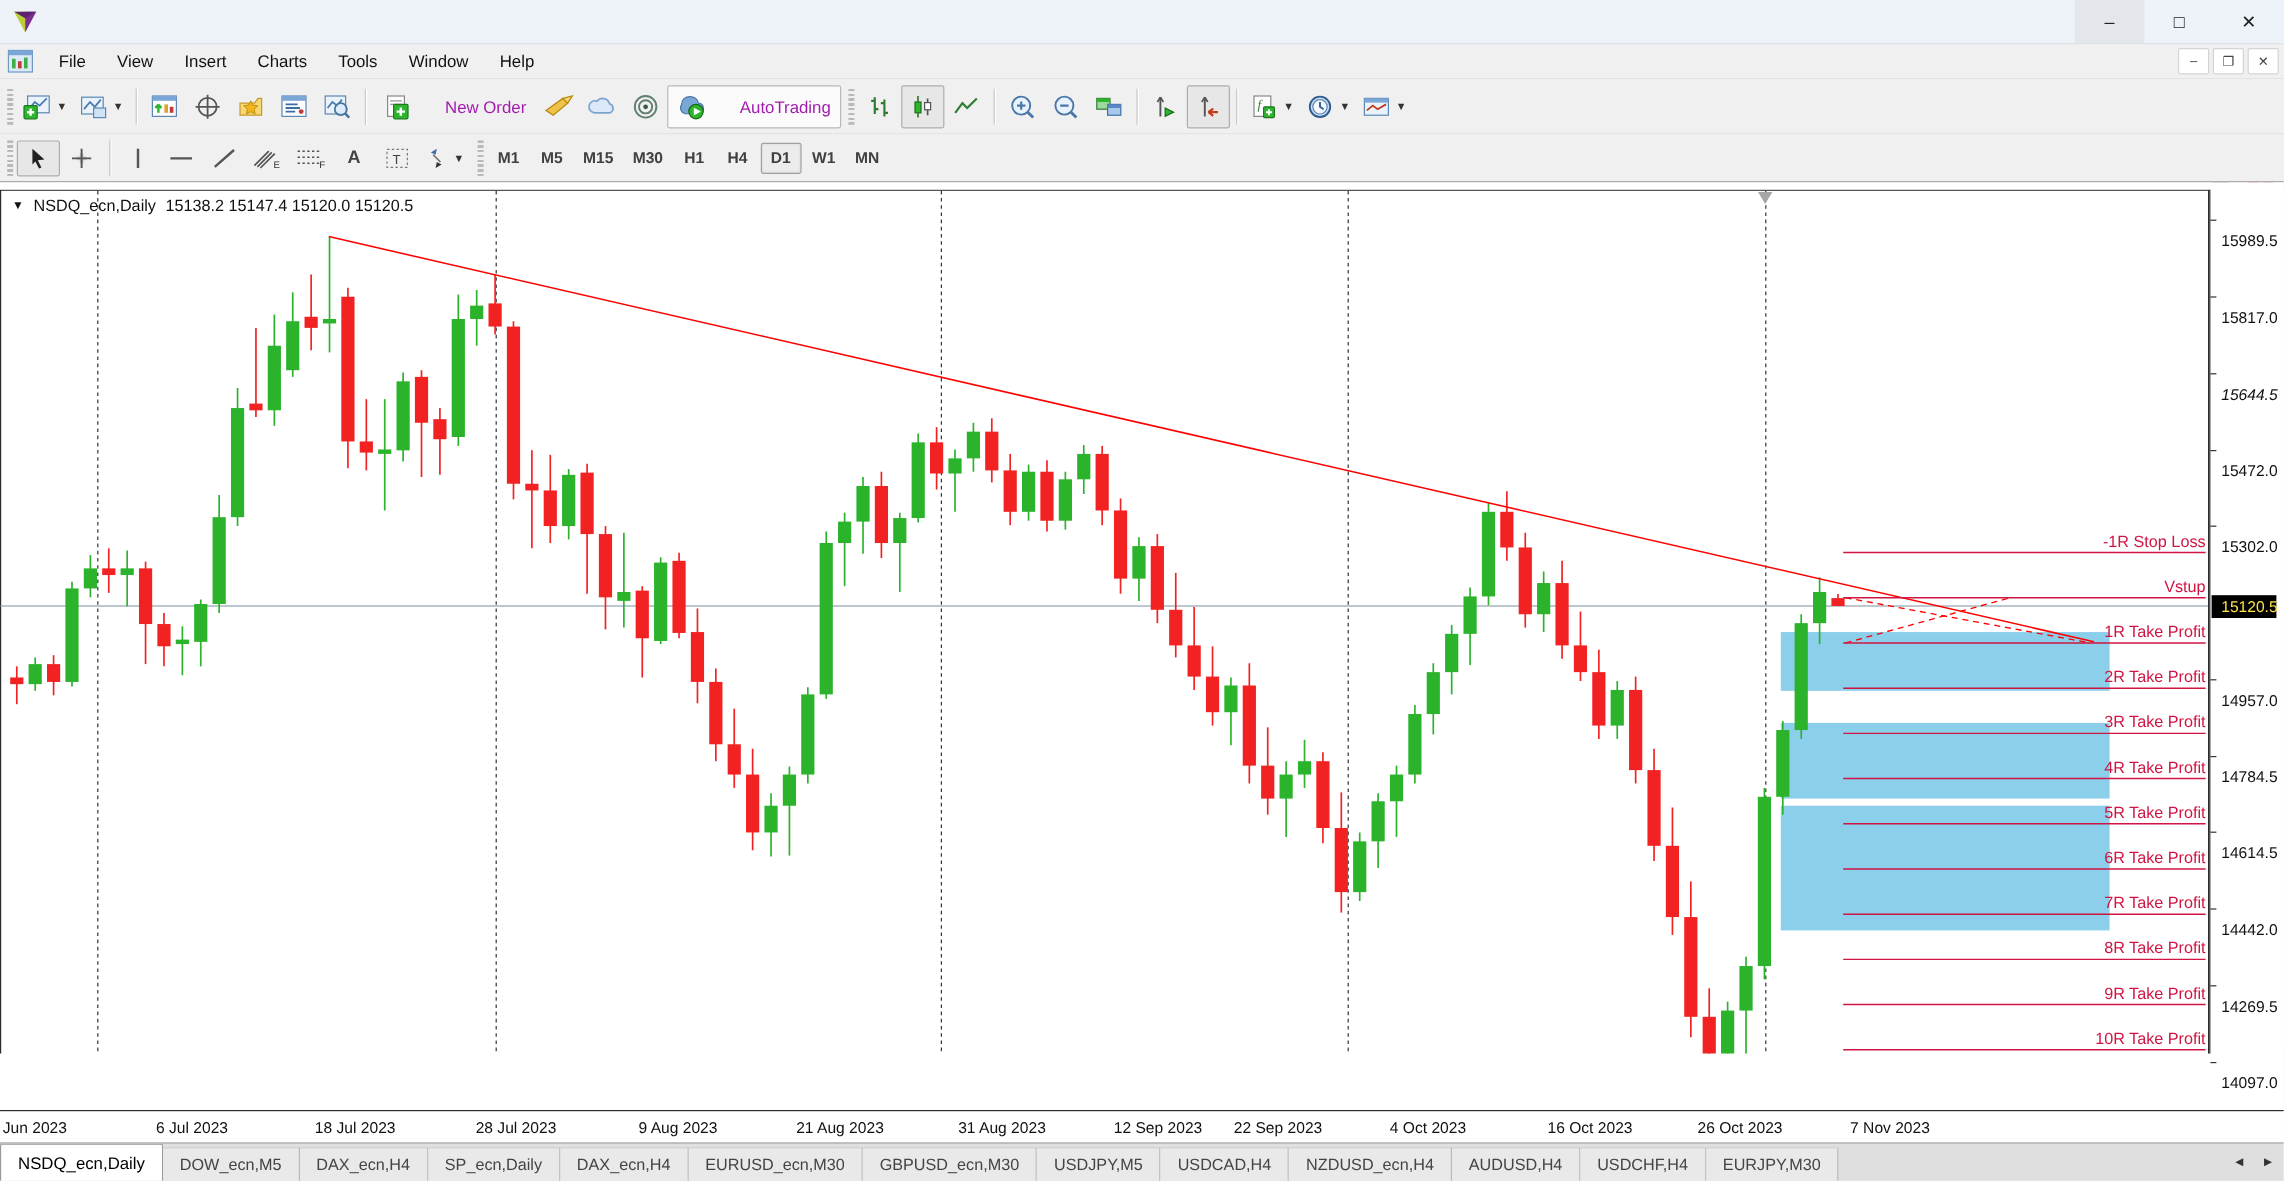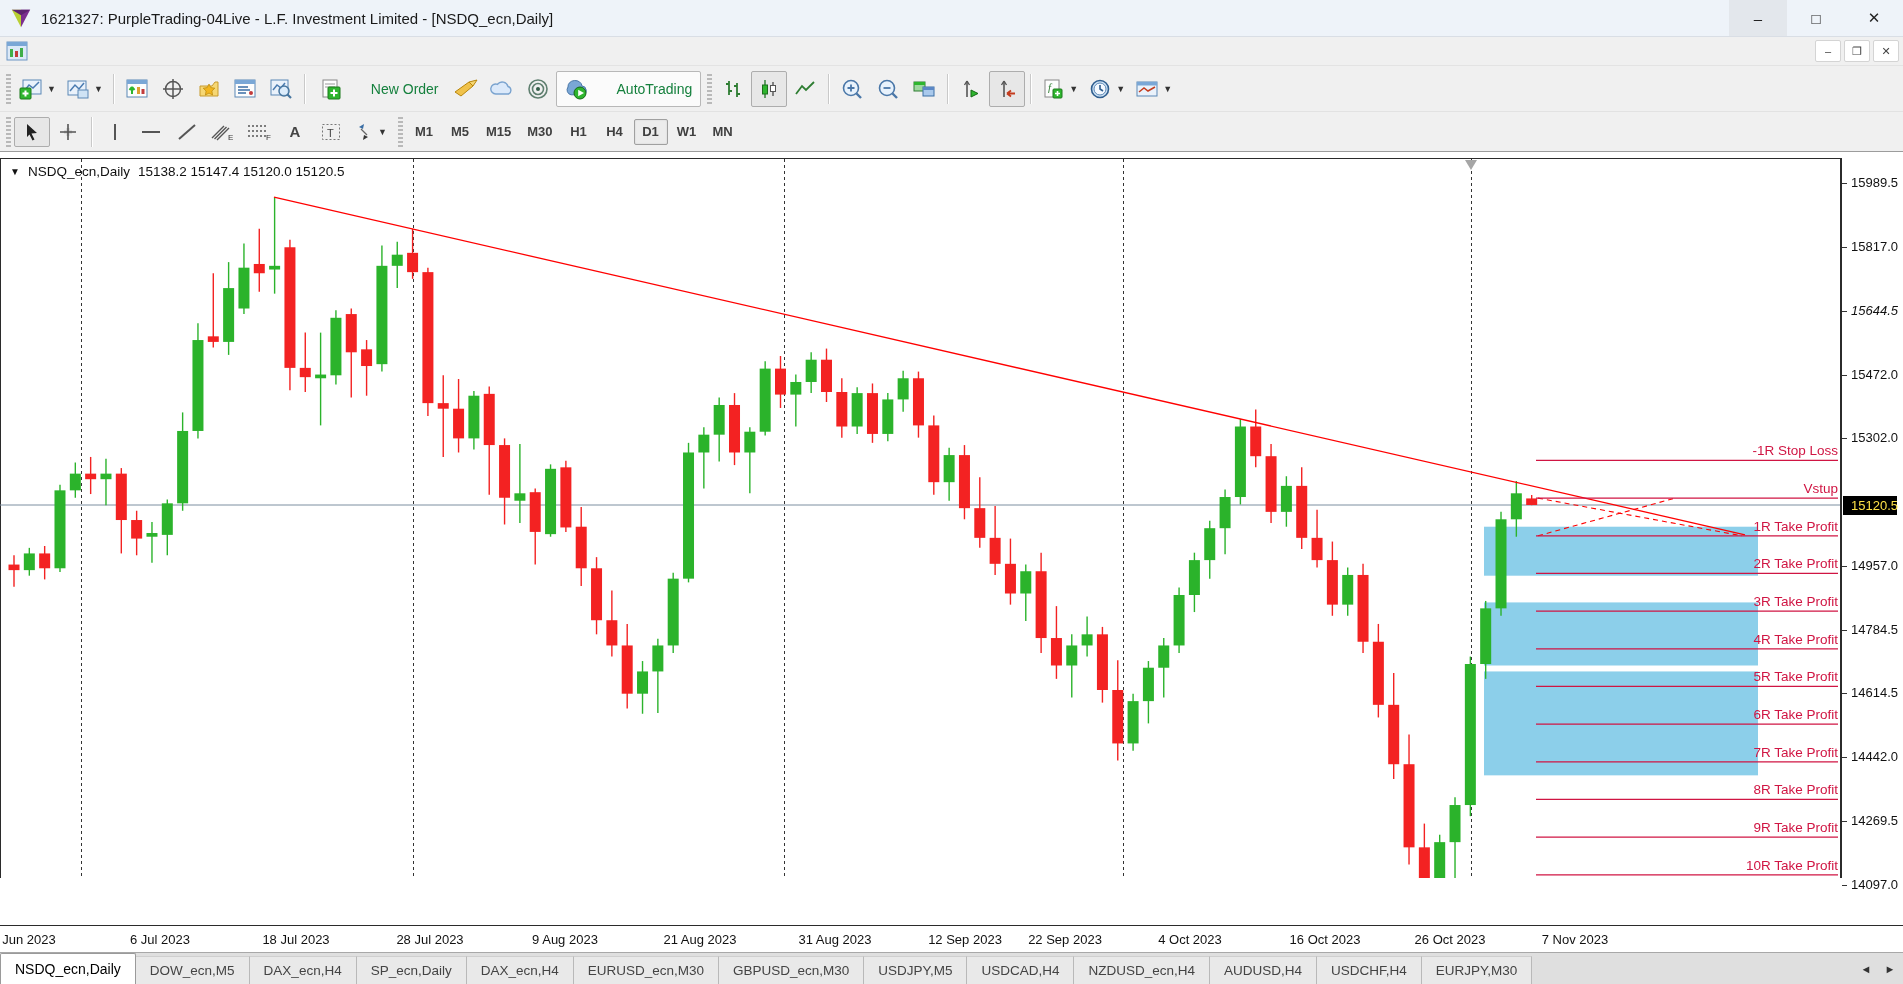--- a/index.html
+++ b/index.html
@@ -26,42 +26,42 @@
     font-size:11px; color:#444; display:flex; align-items:center; justify-content:center; }
 
   
   .toolbar1 { position:absolute; left:0; top:66px; width:1903px; height:46px;
     background:#f0f0f0; display:flex; align-items:center; border-bottom:1px solid #e2e2e2; }
   .toolbar2 { position:absolute; left:0; top:112px; width:1903px; height:40px;
     background:#f0f0f0; display:flex; align-items:center; border-bottom:1px solid #9c9c9c; }
   .tb-btn { height:36px; min-width:36px; padding:0 4px; display:flex; align-items:center; gap:3px;
     justify-content:center; border:1px solid transparent; border-radius:2px; }
   .tb-btn.pressed { background:#e7e7e7; border:1px solid #adadad; }
-  .tb-btn.labeled { padding:0 8px; font-size:14px; color:#15803d;gap:28px; }
+  .tb-btn.labeled { padding:0 8px; font-size:14px; color:#a21caf;gap:28px; }
   .tb-btn.framed { border:1px solid #b8b8b8; background:#fbfbfb; }
   .tb-sep { width:1px; height:30px; background:#c9c9c9; margin:0 5px; box-shadow:1px 0 0 #fff; }
   .tb-grip { width:5px; height:30px; margin:0 3px 0 6px;
     background:repeating-linear-gradient(#b9b9b9 0 2px, transparent 2px 4px); }
   .caret { font-size:9px; color:#333; margin-left:1px; }
   .tf-btn { height:26px; min-width:34px; padding:0 6px; margin:0 1px; display:flex; align-items:center;
     justify-content:center; font-size:13px; font-weight:bold; color:#404040; border:1px solid transparent; border-radius:2px;}
   .tf-btn.active { background:#ececec; border-color:#a0a0a0; box-shadow:inset 0 0 2px #cfcfcf; }
   .tb-right { position:absolute; right:8px; top:70px; display:flex; align-items:center; gap:10px; }
   .badge { width:22px; height:22px; border-radius:50%; background:#e8321f; color:#fff;
     font-size:13px; font-weight:bold; display:flex; align-items:center; justify-content:center; }
 
   
   .chartwin { position:absolute; left:0; top:152px; width:1903px; height:800px; background:#fff; }
   .plot-frame { position:absolute; left:0; top:6px; width:1622px; height:720px;padding-left:36px; }
   svg#plot { position:absolute; left:0; top:0; }
   .symbol-label { position:absolute; left:10px; top:12px; font-size:13.5px; color:#111;
     display:flex; align-items:center; gap:8px; z-index:5; }
   .symbol-label .dd { font-size:10px; }
   .price-axis { position:absolute; left:1841px; top:6px; width:62px; height:720px; background:#fff; }
-  .pa-label { position:absolute; left:9px; font-size:13px; color:#111; font-family:"Liberation Sans",sans-serif; }
+  .pa-label { position:absolute; left:9px; font-size:13px; color:#111; font-family:"Liberation Sans",sans-serif;margin-top:18px; }
   .pa-tick { position:absolute; left:0; width:5px; height:1px; background:#333; }
   .price-tag { position:absolute; left:1px; width:54px; height:19px; background:#000; color:#fde047;
     font-size:13px; display:flex; align-items:center; padding-left:8px; z-index:6; }
   .date-axis { position:absolute; left:0; top:773px; width:1903px; height:27px; background:#fff;
     border-top:1px solid #2b2b2b; }
   .date-label { position:absolute; top:6px; width:110px; margin-left:-55px; text-align:center;
     font-size:13px; color:#111; }
 
   
   .tabsbar { position:absolute; left:0; bottom:0; width:1903px; height:32px; background:#dfdfdf;
@@ -76,36 +76,44 @@
 </style>
 </head>
 <body>
 
 <div class="titlebar">
   <svg class="logo" viewBox="0 0 24 24">
     <polygon points="2,3 12,3 12,22" fill="#b9cf33"></polygon>
     <polygon points="12,3 22,3 12,22" fill="#7b2e8e"></polygon>
     <polygon points="2,3 22,3 12,9" fill="#5d2370"></polygon>
   </svg>
-  <span class="title-text">1621327: PurpleTrading-04Live - L.F. Investment Limited - [NSDQ_ecn,Daily]</span>
   <div class="win-controls">
     <div class="win-btn min">–</div>
     <div class="win-btn">□</div>
     <div class="win-btn">✕</div>
   </div>
 </div>
 
 <div class="menubar">
   <svg class="doc-icon" width="22" height="20" viewBox="0 0 22 20">
     <rect x="1" y="1" width="20" height="18" fill="#dce9f7" stroke="#6d96c3"></rect>
     <rect x="1" y="1" width="20" height="4" fill="#7aa7d6"></rect>
     <rect x="4" y="8" width="3" height="8" fill="#3fae49"></rect>
       <rect x="9" y="10" width="3" height="6" fill="#c23b3b"></rect>
     <rect x="14" y="7" width="3" height="9" fill="#3fae49"></rect>
   </svg>
+  <div id="menu-items" style="display:flex">
+      <div class="menu-item">File</div>
+      <div class="menu-item">View</div>
+      <div class="menu-item">Insert</div>
+      <div class="menu-item">Charts</div>
+      <div class="menu-item">Tools</div>
+      <div class="menu-item">Window</div>
+      <div class="menu-item">Help</div>
+    </div>
   <div class="mdi-controls">
     <div class="mdi-btn">–</div>
     <div class="mdi-btn">❐</div>
     <div class="mdi-btn">✕</div>
   </div>
 </div>
 
 <div class="toolbar1">
   <div class="tb-grip"></div>
 

